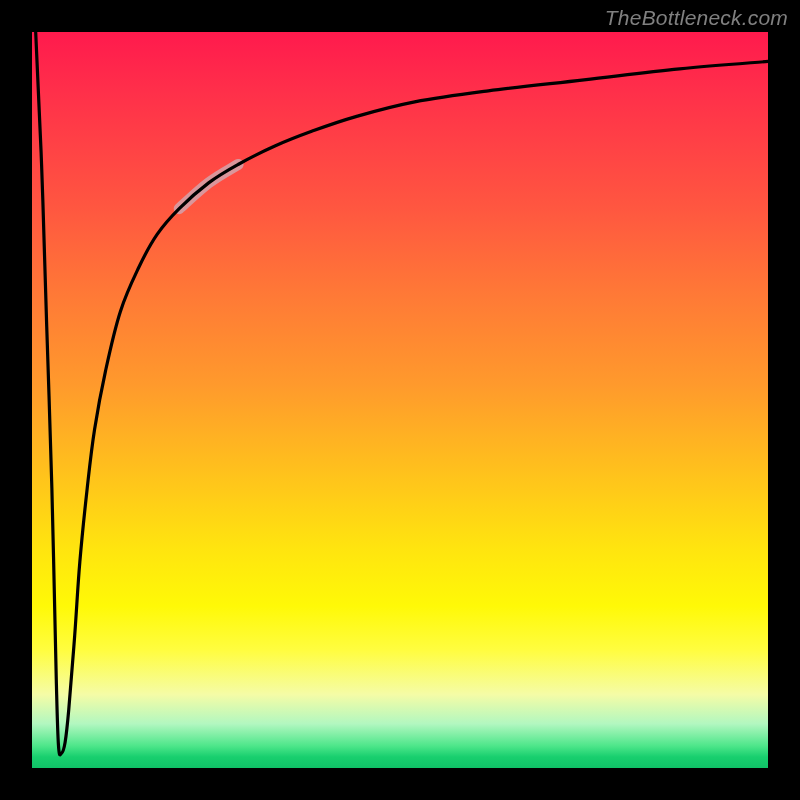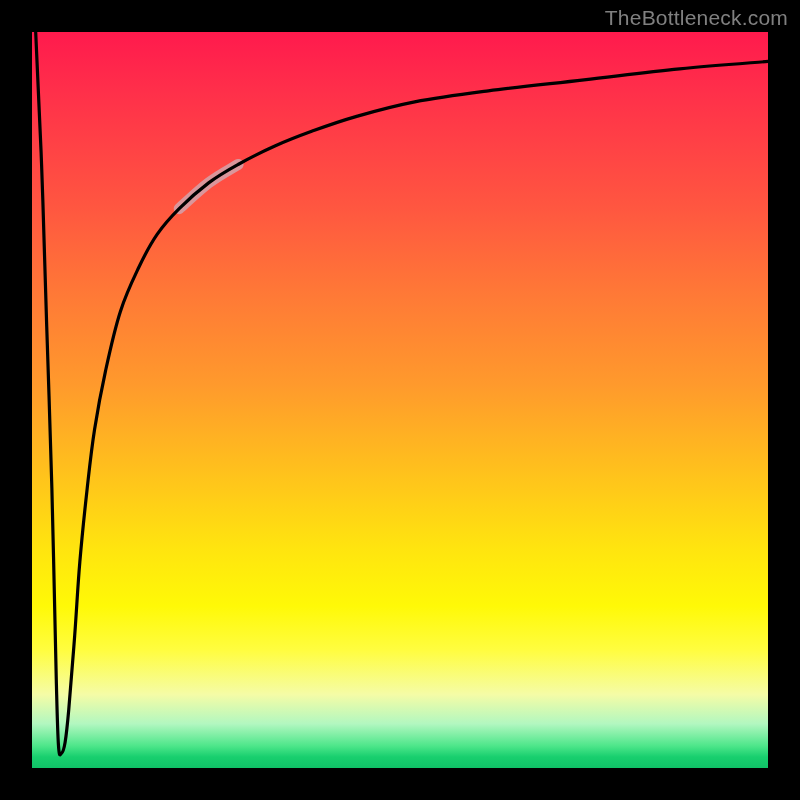--- a/index.html
+++ b/index.html
@@ -19,20 +19,21 @@
   .watermark {
     position: absolute;
     top: 6px;
     right: 12px;
     color: #808080;
     font-size: 21px;
     font-weight: 500;
     font-family: Arial, Helvetica, sans-serif;
     z-index: 10;
     letter-spacing: 0.2px;
+    font-style: italic;
   }
   .plot-outer {
     position: absolute;
     left: 0;
     top: 0;
     width: 800px;
     height: 800px;
     background: #000000;
   }
   .plot-area {

